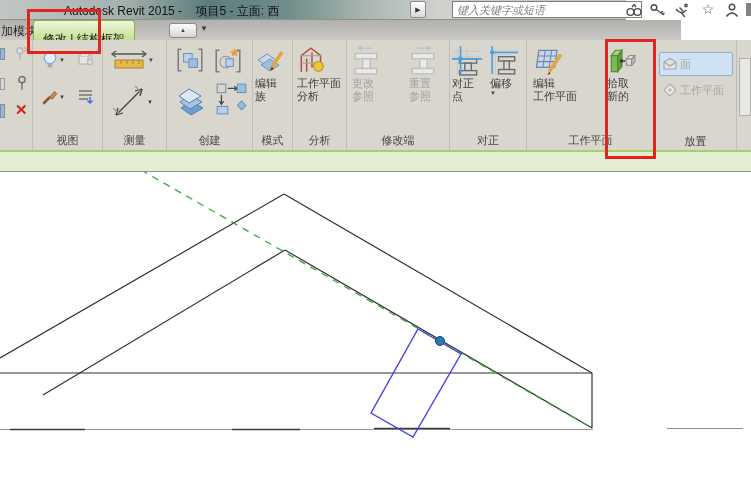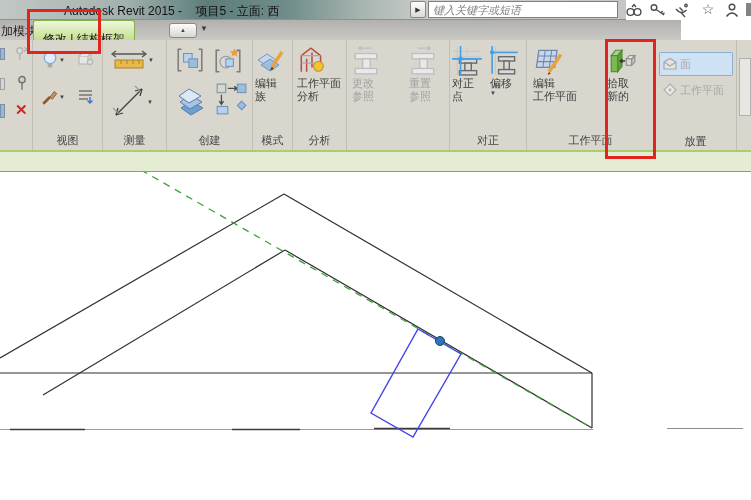--- a/index.html
+++ b/index.html
@@ -6,21 +6,21 @@
   body{width:751px;height:500px;overflow:hidden;font-family:"Liberation Sans",sans-serif;background:#fff;}
   .app{position:relative;width:751px;height:500px;}
 
   
   .titlebar{position:absolute;left:0;top:0;width:626px;height:20px;
     background:linear-gradient(90deg,#c2c7c4 0%,#a3b1ae 20%,#5d7d7b 33%,#6f8d8a 46%,#a9b5b1 58%,#cfd1cd 70%,#c6c7c4 100%);
     border-bottom:1px solid #8f8f8c;box-sizing:border-box;}
   .win-title{position:absolute;left:64px;top:3px;font-size:12px;color:#121212;white-space:pre;}
   .expand-btn{position:absolute;left:410px;top:1px;width:16px;height:17px;background:linear-gradient(#fefefe,#d9d9d6);
     border:1px solid #8a8a8a;border-radius:2px;font-size:7px;color:#333;text-align:center;line-height:15px;padding:0;box-sizing:border-box;}
-  .search{position:absolute;left:428px;top:1px;width:190px;height:17px;border:1px solid #7f7f7f;box-sizing:border-box;
+  .search{position:absolute;left:452px;top:1px;width:190px;height:17px;border:1px solid #7f7f7f;box-sizing:border-box;
     font-size:11px;padding:0 4px;background:#fff;font-family:"Liberation Sans",sans-serif;}
   .search::placeholder{font-style:italic;color:#808080;}
   .ic-icon{position:absolute;top:1px;width:20px;height:18px;display:inline-block;}
   .ic-icon svg{display:block;margin:1px auto 0;}
   .star-glyph{font-size:14px;color:#4a4a4a;line-height:17px;display:block;text-align:center;}
   .clip-icon{position:absolute;left:746px;top:3px;width:5px;height:13px;background:#5a5a5a;opacity:.75;}
 
   
   .tabrow{position:absolute;left:0;top:20px;width:681px;height:20px;
     background:linear-gradient(#b2b1ad,#c9c8c4);}
@@ -337,20 +337,21 @@
                   <rect x="3" y="7" width="20" height="5"></rect>
                   <rect x="10" y="12" width="7" height="9"></rect>
                   <rect x="3" y="21" width="20" height="5"></rect>
                 </g>
               </svg>
           </span>
           <span class="bl">重置</span>
           <span class="bl">参照</span>
         </div>
       </div>
+      <div class="p-label">修改端</div>
     </div>
 
     <div class="panel" style="width:77px">
       <div class="p-body">
         <div class="bigbtn" style="left:2px;width:36px">
           <span class="bicon">
             <svg width="30" height="30" viewBox="0 0 28 28">
                 <g stroke="#c9c9c9" stroke-width="1">
                   <path d="M1 5 h26 M1 10 h26 M5 1 v26 M14 1 v26"></path>
                 </g>

